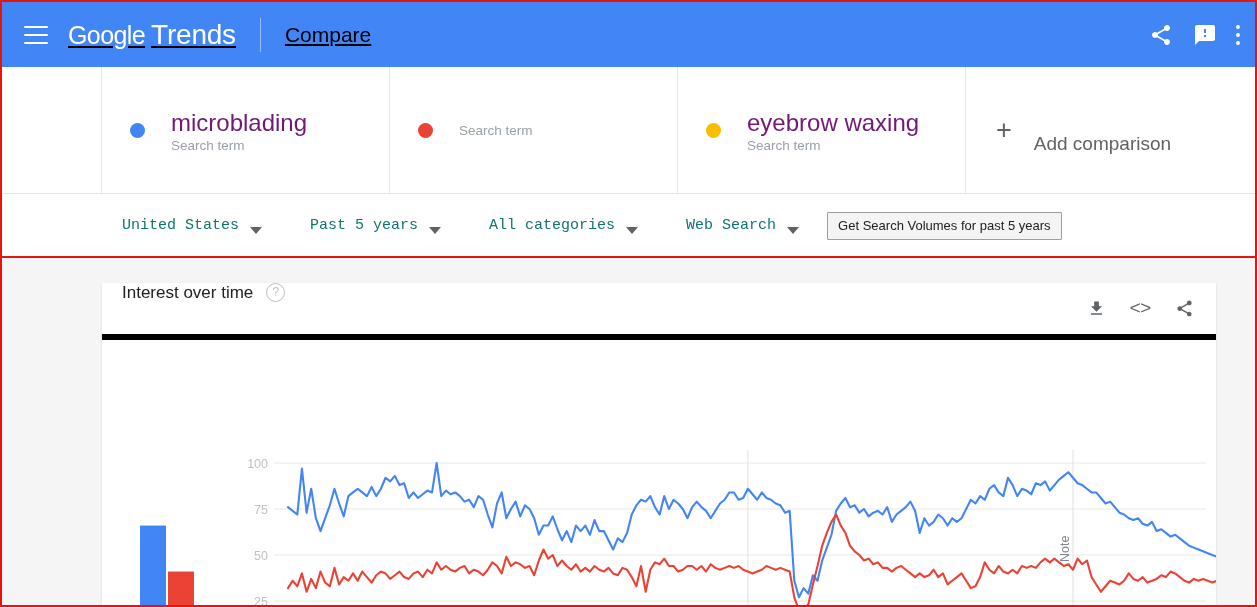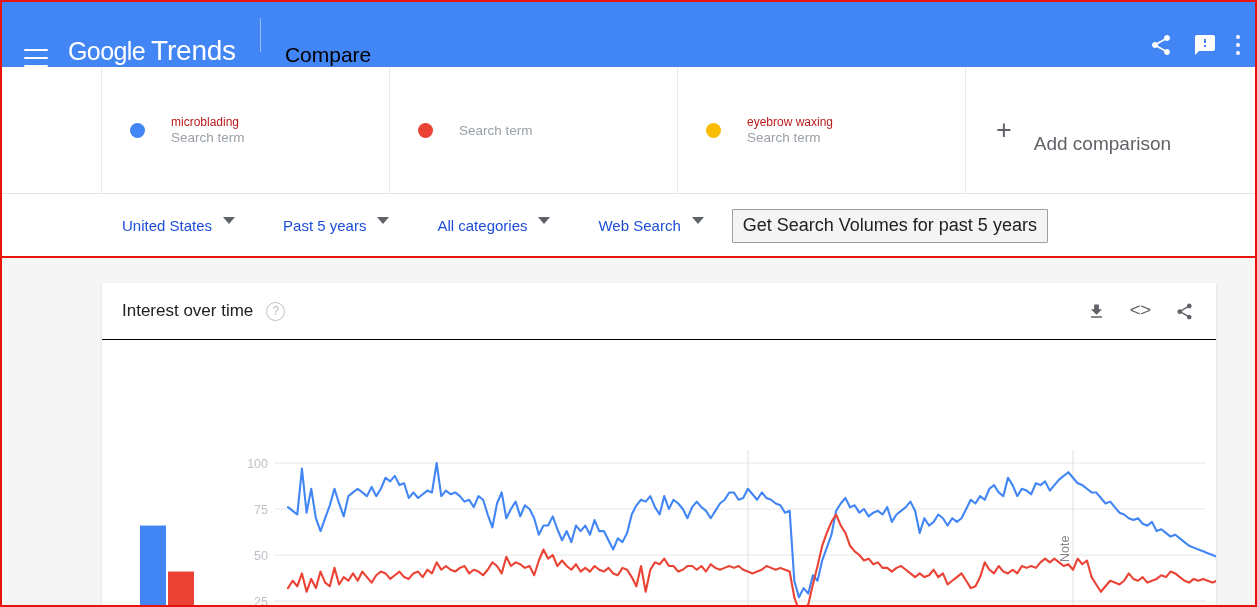--- a/index.html
+++ b/index.html
@@ -15,21 +15,21 @@
     border: 2px solid #e8140c;
     background: #ffffff;
     overflow: hidden;
   }
 
   
   .header {
     position: absolute; left: 0; top: 0;
     width: 100%; height: 65px;
     background: #4285f4;
-    display: flex; align-items: flex-end;
+    display: flex; align-items: center; text-decoration: underline;
   }
   .hamburger {
     width: 24px; height: 18px;
     margin-left: 22px; margin-right: 20px;
     display: flex; flex-direction: column; justify-content: space-between;
     cursor: pointer;
   }
   .hamburger i { display: block; height: 2px; background: #ffffff; border-radius: 1px; }
   .brand { display: flex; align-items: baseline; color: #fff; }
   .brand-google { font-size: 25px; letter-spacing: -0.6px; font-weight: 400; }
@@ -52,77 +52,77 @@
   .term-spacer { width: 100px; flex: none; border-right: 1px solid #e8e8e8; }
   .term-cell {
     flex: 1 1 0;
     border-right: 1px solid #e8e8e8;
     padding-left: 28px;
     display: flex; align-items: center;
     cursor: pointer;
   }
   .term-cell:last-child { border-right: none; }
   .dot { width: 15px; height: 15px; border-radius: 50%; flex: none; margin-right: 26px; }
-  .term-name { font-size: 12px; color: #b91c1c; font-weight: 400; line-height: 1.25; }
+  .term-name { font-size: 24px; color: #701a75; font-weight: 400; line-height: 1.25; }
   .term-sub { font-size: 13.5px; color: #9aa0a6; margin-top: 0; }
   .add-cell {
     flex: 1 1 0; display: flex; align-items: center;
     padding-left: 30px; cursor: pointer;
   }
   .plus { font-size: 27px; color: #5f6368; font-weight: 300; margin-right: 22px; line-height: 1;}
   .add-label { font-size: 19px; color: #5f6368; margin-top: 27px; }
 
   
   .filter-row {
     position: absolute; left: 0; top: 192px;
     width: 100%; height: 63px;
     background: #fff;
     display: flex; align-items: center;
   }
   .filter-pad { width: 120px; flex: none; }
   .filter {
-    display: flex; align-items: flex-start; cursor: pointer;
+    display: flex; align-items: flex-end; cursor: pointer;
     margin-right: 48px;
-    color: #1d4ed8; font-size: 15px;
+    color: #0f766e; font-size: 15px; font-family: Liberation Mono, monospace;
   }
   .caret {
     width: 0; height: 0; margin-left: 11px;
     border-left: 6px solid transparent;
     border-right: 6px solid transparent;
     border-top: 7px solid #5f6368;
   }
   .vol-btn {
     margin-left: 28px;
     border: 1px solid #9e9e9e;
     background: #f4f4f4;
     color: #202124;
-    font-size: 18px;
+    font-size: 13px;
     font-family: "Liberation Sans", sans-serif;
     padding: 5px 10px 6px;
     cursor: pointer;
     border-radius: 1px;
   }
   .red-rule { position: absolute; left: 0; top: 254px; width: 100%; height: 2px; background: #e8140c; }
 
   
   .content-bg {
     position: absolute; left: 0; top: 256px;
     width: 100%; height: 351px;
     background: #f5f5f5;
   }
   .card {
     position: absolute; left: 100px; top: 281px;
     width: 1114px; height: 326px;
     background: #ffffff;
     box-shadow: 0 1px 2px rgba(60,64,67,.2);
   }
   .card-head {
-    height: 57px; display: flex; align-items: center;
+    height: 57px; display: flex; 
     padding: 0 20px 0 20px;
-    border-bottom: 1px solid #000000;
+    border-bottom: 6px solid #000000;
   }
   .card-title { font-size: 17px; color: #202124; font-weight: 400; }
   .help-icon {
     width: 19px; height: 19px; border-radius: 50%;
     border: 1.5px solid #bdc1c6; color: #bdc1c6;
     font-size: 12px; line-height: 16px; text-align: center;
     margin-left: 13px; cursor: pointer; font-family: "Liberation Sans", sans-serif;
   }
   .card-actions { margin-left: auto; display: flex; align-items: center; gap: 20px; }
   .act-icon { cursor: pointer; display: flex; align-items: center; justify-content: center; width: 24px; height: 24px; }

